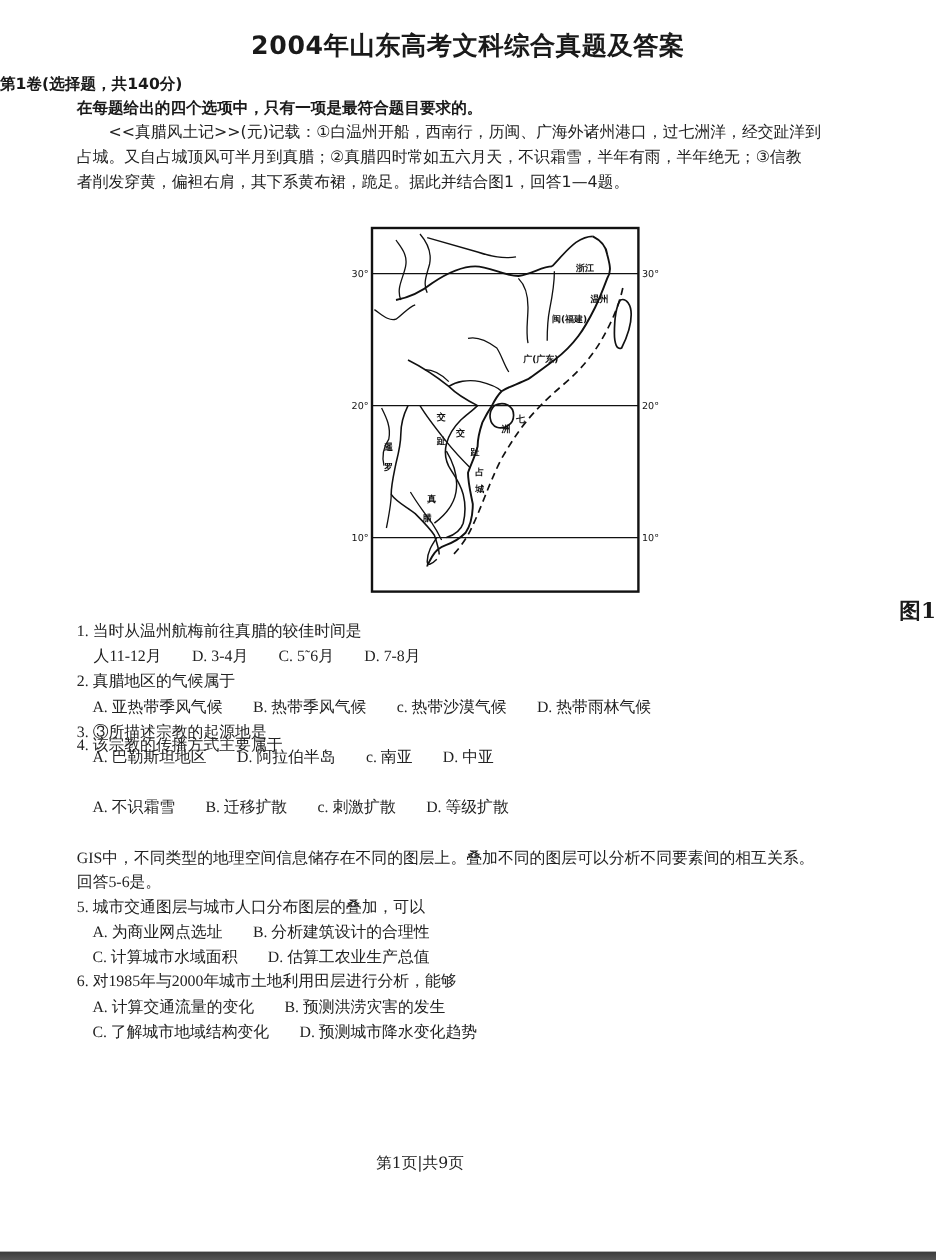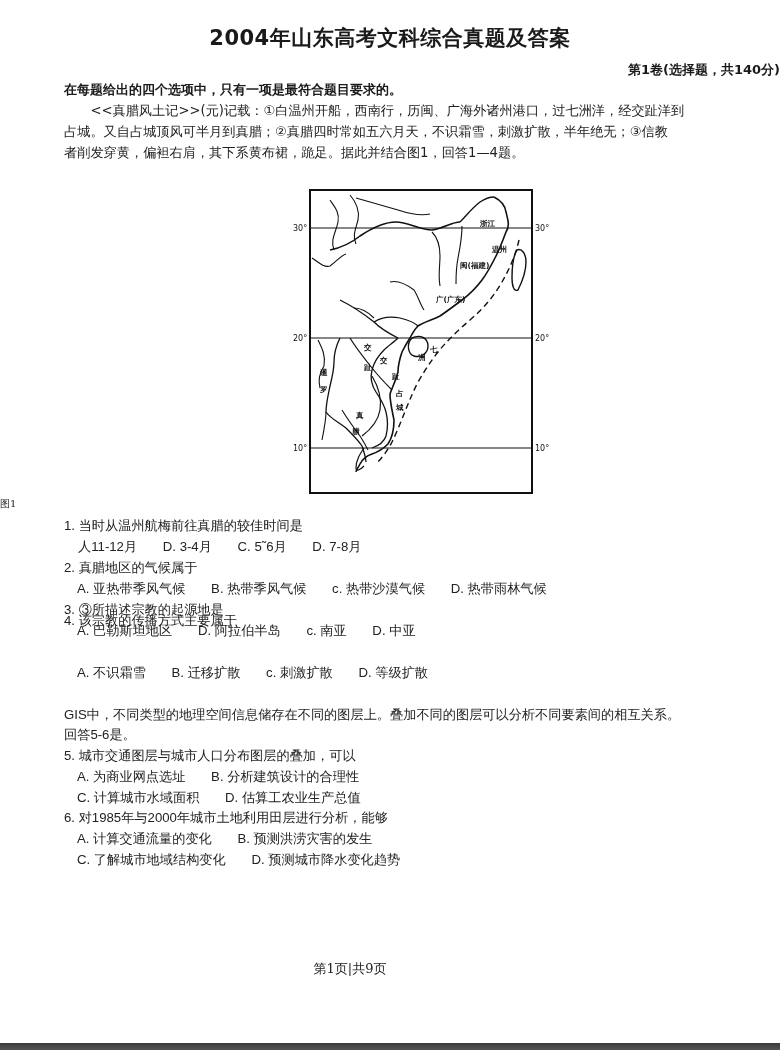--- a/index.html
+++ b/index.html
@@ -6,62 +6,62 @@
   body {
     width: 780px; height: 1050px; background: #ffffff; position: relative; overflow: hidden;
     font-family: "DejaVu Serif", "Liberation Serif", serif; color: #1a1a1a;
   }
   .title {
     position: absolute; left: 0; width: 780px; top: 24px; text-align: center;
     font-size: 21px; font-weight: bold; letter-spacing: 0.5px;
     font-family: "DejaVu Sans", "Liberation Sans", sans-serif;
   }
   .subtitle {
-    position: absolute; left: 0; width: 780px; top: 61px; text-align: right;
+    position: absolute; left: 0; width: 780px; top: 61px; text-align: left;
     font-size: 13px; font-weight: bold;
     font-family: "DejaVu Sans", "Liberation Sans", sans-serif;
   }
   .instruction {
     position: absolute; left: 64px; top: 81px; font-size: 13px; font-weight: bold;
     font-family: "DejaVu Sans", "Liberation Sans", sans-serif;
   }
   .para {
     position: absolute; left: 64px; width: 660px; font-size: 13.2px; line-height: 21px;
     font-family: "DejaVu Sans", "Liberation Sans", sans-serif; color: #222;
   }
   .line {
     position: absolute; left: 64px; font-size: 13.2px; white-space: nowrap;
-    font-family: Liberation Sans, sans-serif; color: #222;
+    font-family: Liberation Serif, serif; color: #222;
   }
   .opt { display: inline-block; margin-right: 22px; }
   .opts { left: 77px; }
   .map-wrap { position: absolute; left: 285px; top: 185px; width: 270px; height: 340px; }
   .fig-caption {
-    position: absolute; left: 0; width: 780px; top: 497px; text-align: left;
-    font-size: 10px; font-weight: normal;
+    position: absolute; left: 0; width: 780px; top: 497px; text-align: right;
+    font-size: 18px; font-weight: bold;
   }
   .footer {
     position: absolute; left: 0; width: 700px; top: 960px; text-align: center;
     font-size: 13px; color: #222;
   }
   .bottom-bar {
     position: absolute; left: 0; top: 1043px; width: 780px; height: 7px;
     background: linear-gradient(#3a3a3a, #555);
   }
 </style>
 </head>
 <body>
 
 <div class="title">2004年山东高考文科综合真题及答案</div>
 <div class="subtitle">第1卷(选择题，共140分)</div>
 <div class="instruction">在每题给出的四个选项中，只有一项是最符合题目要求的。</div>
 
 <div class="para" style="top:100px;">
   <div>　　&lt;&lt;真腊风土记&gt;&gt;(元)记载：①白温州开船，西南行，历闽、广海外诸州港口，过七洲洋，经交趾洋到</div>
-  <div>占城。又自占城顶风可半月到真腊；②真腊四时常如五六月天，不识霜雪，刺激扩散，半年绝无；③信教</div>
+  <div>占城。又自占城顶风可半月到真腊；②真腊四时常如五六月天，不识霜雪，半年有雨，半年绝无；③信教</div>
   <div>者削发穿黄，偏袒右肩，其下系黄布裙，跪足。据此并结合图1，回答1—4题。</div>
 </div>
 
 <div class="map-wrap">
   <svg width="270" height="320" viewBox="285 185 270 320" xmlns="http://www.w3.org/2000/svg">
 
     <rect x="310" y="190" width="222" height="303" fill="#fff" stroke="#111" stroke-width="2"></rect>
 
     <line x1="310" y1="228" x2="532" y2="228" stroke="#111" stroke-width="1.2"></line>
     <line x1="310" y1="338" x2="532" y2="338" stroke="#111" stroke-width="1.2"></line>

